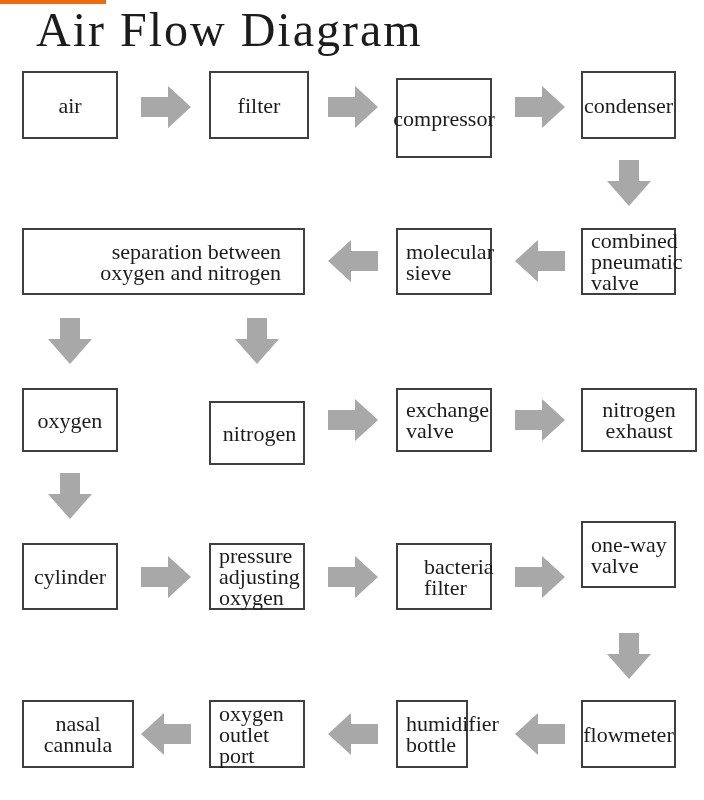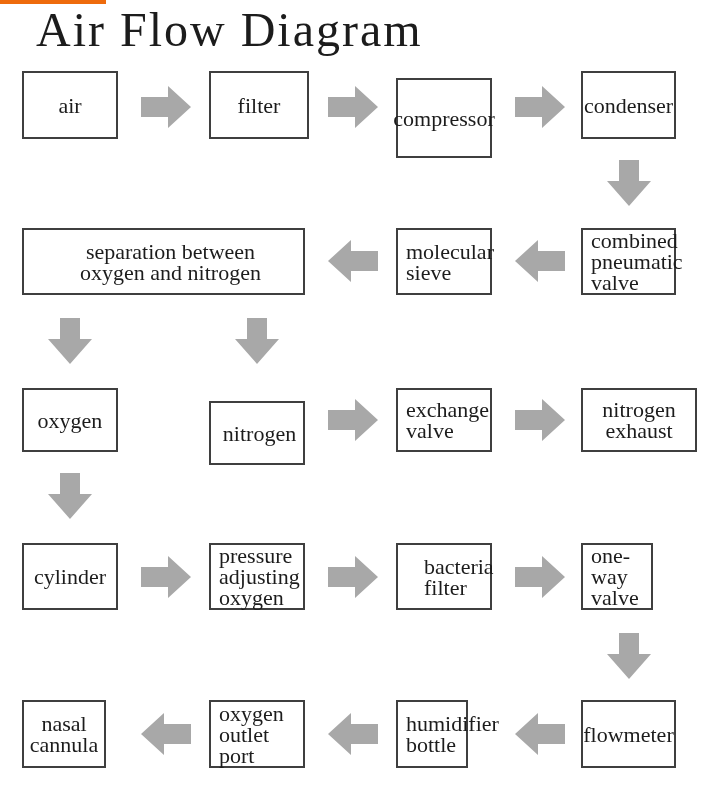--- a/index.html
+++ b/index.html
@@ -18,21 +18,21 @@
     white-space:nowrap;
   }
   .box {
     position:absolute; box-sizing:border-box;
     border:2px solid var(--box-border,#3f3f3f); background:#fff;
     display:flex; align-items:center;
     font-size:22px; line-height:21px; color:var(--text,#1c1c1c);
   }
   .center { justify-content:center; text-align:center; padding:0 2px; }
   .leftpad { justify-content:flex-start; text-align:left; padding-left:8px; padding-right:2px; }
-  .bigpad  { justify-content:flex-start; text-align:center; padding-left:36px; padding-right:22px; }
+  .bigpad  { justify-content:flex-start; text-align:right; padding-left:36px; padding-right:22px; }
   .arrow { position:absolute; color:var(--arrow,#a8a8a8); }
   .arrow svg { display:block; fill:currentColor; }
 </style>
 </head>
 <body>
 
 <div id="page">
   <div id="accent-bar"></div>
   <div id="title">Air Flow Diagram</div>
 
@@ -74,25 +74,25 @@
 
   <div class="box center" style="left:22px;  top:543px; width:96px; height:67px;">
       <span>cylinder</span>
     </div>
   <div class="box leftpad" style="left:209px; top:543px; width:96px; height:67px;">
       <span>pressure adjusting oxygen</span>
     </div>
   <div class="box leftpad" style="left:396px; top:543px; width:96px; height:67px;padding-left:26px;">
       <span>bacteria filter</span>
     </div>
-  <div class="box leftpad" style="left:581px; top:543px; width:72px; height:67px;">
+  <div class="box leftpad" style="left:581px; top:521px; width:95px; height:67px;">
       <span>one-way valve</span>
     </div>
 
-  <div class="box center" style="left:22px;  top:700px; width:84px; height:68px;">
+  <div class="box center" style="left:22px;  top:700px; width:112px; height:68px;">
       <span>nasal cannula</span>
     </div>
   <div class="box leftpad" style="left:209px; top:700px; width:96px; height:68px;">
       <span>oxygen outlet port</span>
     </div>
   <div class="box leftpad" style="left:396px; top:700px; width:72px; height:68px;">
       <span>humidifier bottle</span>
     </div>
   <div class="box center" style="left:581px; top:700px; width:95px; height:68px;">
       <span>flowmeter</span>

